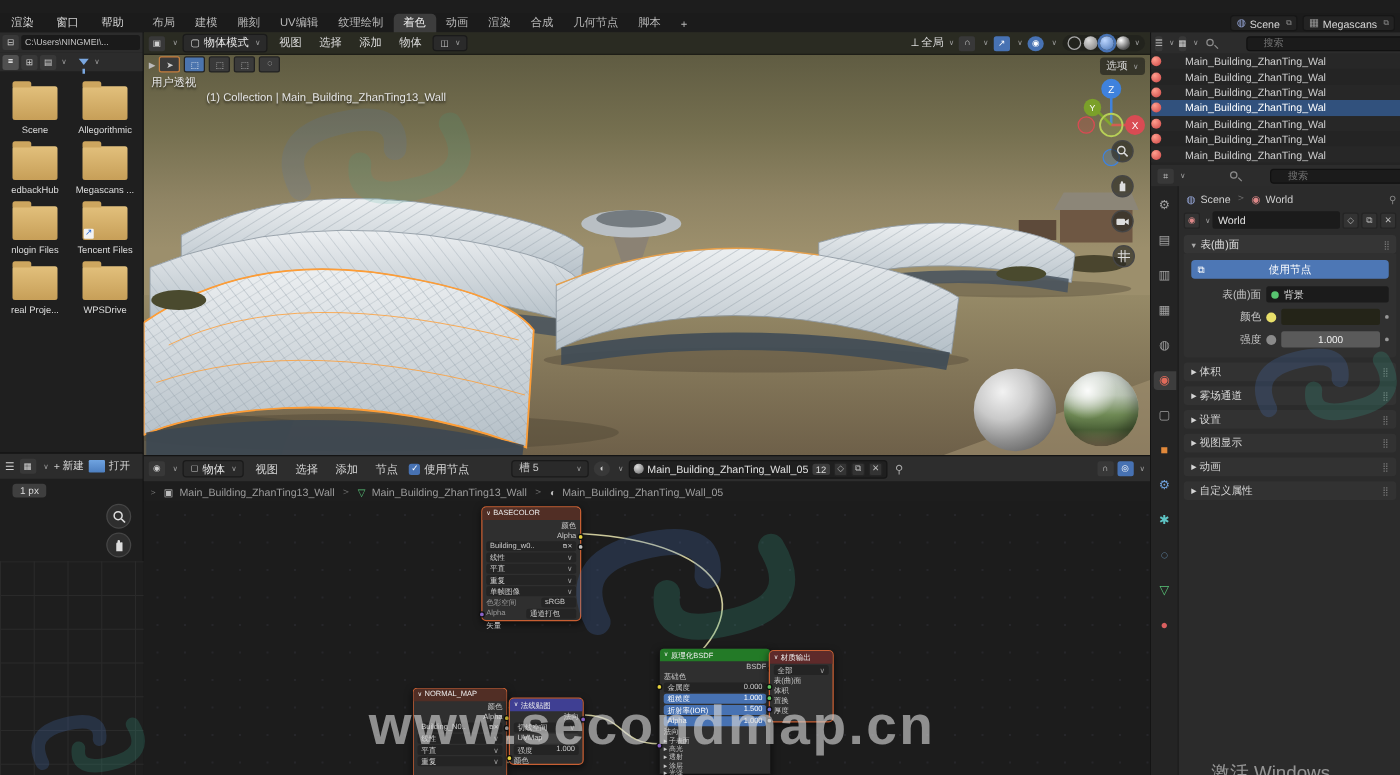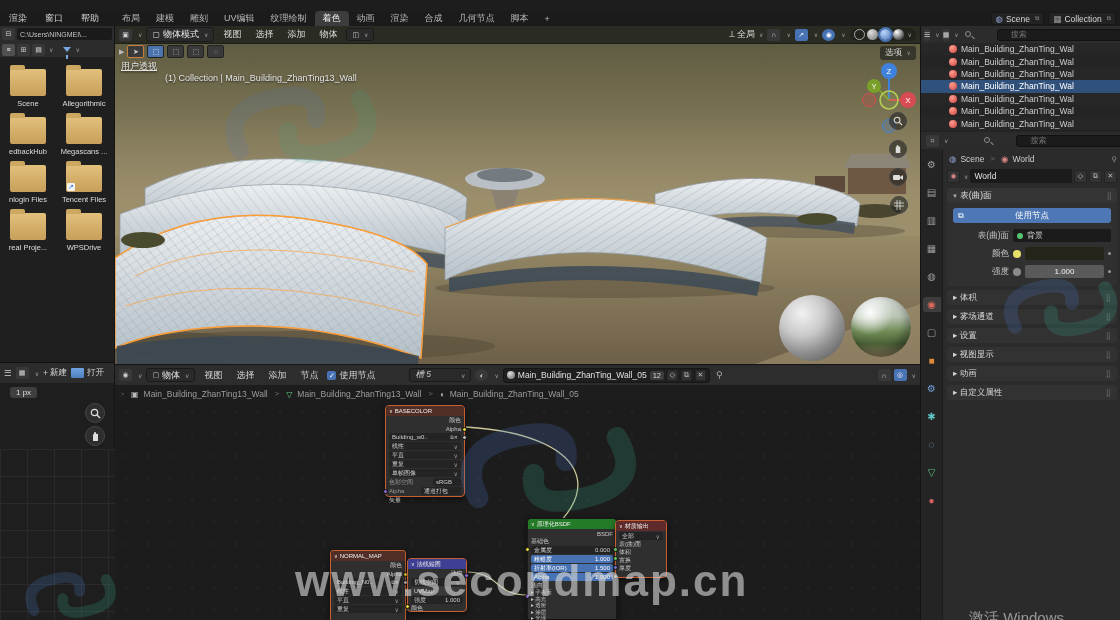--- a/index.html
+++ b/index.html
@@ -47,21 +47,21 @@
   .toolbtn{width:17px;height:13px;background:#3a3a3a;border:1px solid #222;border-radius:2px;display:flex;align-items:center;justify-content:center;font-size:7px;color:#ccc;}
   .overlaytxt{color:#e6e6e6;text-shadow:0 1px 2px rgba(0,0,0,.7);}
   .optpill{background:rgba(40,40,34,.75);border-radius:3px;font-size:8.5px;color:#d8d8d8;padding:1px 5px;}
   
   .outliner{left:920px;top:26px;width:200px;height:106px;background:#242424;border-left:1px solid #141414;}
   .ol-head{background:#2c2c2c;height:17px;display:flex;align-items:center;gap:3px;padding:0 3px;}
   .search{flex:1;background:#1b1b1b;border:1px solid #111;border-radius:3px;height:12px;color:#bbb;font-size:8px;padding:0 3px 0 13px;outline:none;margin-left:35px;}
   .searchwrap{position:relative;flex:1;display:flex;}
   .mag{position:absolute;left:3px;top:2px;width:6px;height:6px;border:1px solid #8e8e8e;border-radius:50%;}
   .mag:after{content:"";position:absolute;left:5px;top:5px;width:4px;height:1px;background:#8e8e8e;transform:rotate(45deg);}
-  .ol-item{height:12.4px;display:flex;align-items:center;gap:4px;padding-left:28px;font-size:8.5px;color:#cfcfcf;}
+  .ol-item{height:12.4px;display:flex;align-items:center;gap:19px;font-size:8.5px;color:#cfcfcf;}
   .ol-item:nth-child(odd){background:#272727;}
   .ol-item.sel{background:#31517d;color:#fff;}
   .matdot{width:8px;height:8px;border-radius:50%;background:radial-gradient(circle at 35% 30%,#ff9d8d,#c44) ;flex:none;}
   
   .props{left:920px;top:132px;width:200px;height:488px;background:#2b2b2b;border-left:1px solid #141414;}
   .pr-head{background:#2c2c2c;height:17px;display:flex;align-items:center;gap:3px;padding:0 3px 0 5px;}
   .tabstrip{position:absolute;left:0;top:17px;width:22px;height:471px;background:#242424;border-right:1px solid #1d1d1d;display:flex;flex-direction:column;align-items:center;padding-top:8px;gap:13px;}
   .ptab{width:18px;height:15px;display:flex;align-items:center;justify-content:center;font-size:10px;color:#9f9f9f;border-radius:3px 0 0 3px;}
   .ptab.active{background:#3d3d3d;color:#e06a5a;}
   .pr-body{position:absolute;left:22px;top:17px;width:178px;height:471px;}
@@ -128,21 +128,21 @@
     <span class="ws-tab">脚本</span>
     <span class="ws-tab">+</span>
     <span style="margin-left:auto;display:flex;gap:4px;margin-right:4px;">
       <span class="idfield">
         <span style="color:#9ad;">◍</span>
         <span>Scene</span>
         <span class="caret">⧉</span>
       </span>
       <span class="idfield">
         <span style="color:#9a9a9a;">▦</span>
-        <span>Collection</span>
+        <span>Megascans</span>
         <span class="caret">⧉</span>
       </span>
     </span>
   </div>
 
   <div class="abs fb">
     <div class="fb-head">
       <span class="mini-btn">⊟</span>
       <span class="pathfield">C:\Users\NINGMEI\...</span>
     </div>
@@ -281,21 +281,21 @@
     <path d="M0,232 Q90,170 220,198 Q292,212 312,238 L306,332 Q200,292 90,302 Q30,308 0,322 Z" fill="url(#ribs2)" opacity=".6"></path>
     <path d="M0,232 Q90,170 220,198 Q292,212 312,238 L306,332 Q200,292 90,302 Q30,308 0,322 Z" fill="url(#ribs)" opacity=".35"></path>
     <path d="M0,232 Q90,170 220,198 Q292,212 312,238 L306,332 Q200,292 90,302 Q30,308 0,322 Z" fill="none" stroke="#ff9d35" stroke-width="1.4"></path>
     <path d="M20,250 Q120,200 300,246 M10,280 Q130,240 305,290" fill="none" stroke="#ff9d35" stroke-width=".8" opacity=".8"></path>
     <path d="M2,320 Q160,296 304,330 L303,338 L2,338 Z" fill="#3c4752" opacity=".9"></path>
 
     <ellipse cx="28" cy="214" rx="22" ry="8" fill="#4a4a2e"></ellipse>
     <ellipse cx="702" cy="193" rx="20" ry="6" fill="#4a4a2e"></ellipse>
   </svg>
 
-  <div class="abs overlaytxt" style="left:121px;top:60px;font-size:9px;text-decoration:underline;">用户透视</div>
+  <div class="abs overlaytxt" style="left:121px;top:60px;font-size:9px;">用户透视</div>
   <div class="abs overlaytxt" style="left:121px;top:73px;font-size:9px;padding-left:44px;">(1) Collection | Main_Building_ZhanTing13_Wall</div>
 
   <div class="abs vp-head">
     <span class="mini-btn">▣</span>
       <span class="caret">∨</span>
     <span class="pill">
       <span style="font-size:8px;color:#ddd;">▢</span>
       <span style="font-size:9px;color:#e8e8e8;">物体模式</span>
         <span class="caret">∨</span>
     </span>
@@ -543,21 +543,21 @@
     </span>
     <span class="sh-menu">视图</span>
     <span class="sh-menu">选择</span>
     <span class="sh-menu">添加</span>
     <span class="sh-menu">节点</span>
     <span style="display:flex;align-items:center;gap:3px;">
       <span class="chk">✓</span>
       <span style="font-size:9px;color:#d8d8d8;">使用节点</span>
     </span>
     <span class="pill" style="height:14px;margin-left:30px;width:62px;justify-content:space-between;">
-      <span style="font-size:8.5px;font-style:italic;">槽 5</span>
+      <span style="font-size:8.5px;">槽 5</span>
         <span class="caret">∨</span>
     </span>
     <span class="mini-btn" style="border-radius:50%;">◐</span>
       <span class="caret">∨</span>
     <span class="matfield">
       <span style="width:8px;height:8px;border-radius:50%;background:radial-gradient(circle at 35% 30%,#ddd,#666);"></span>
       <span>Main_Building_ZhanTing_Wall_05</span>
       <span class="cntbadge">12</span>
       <span class="sqbtn" style="width:11px;height:11px;">◇</span>
       <span class="sqbtn" style="width:11px;height:11px;">⧉</span>

